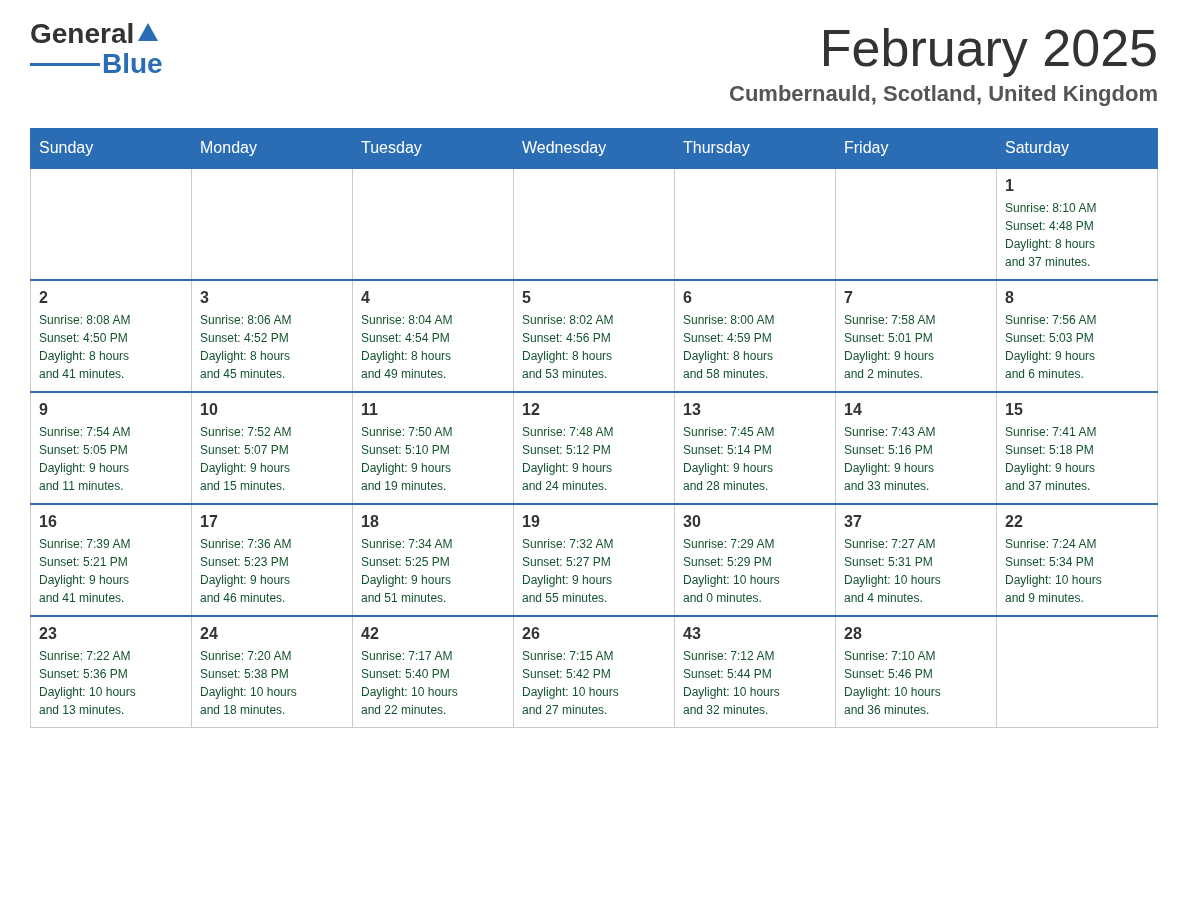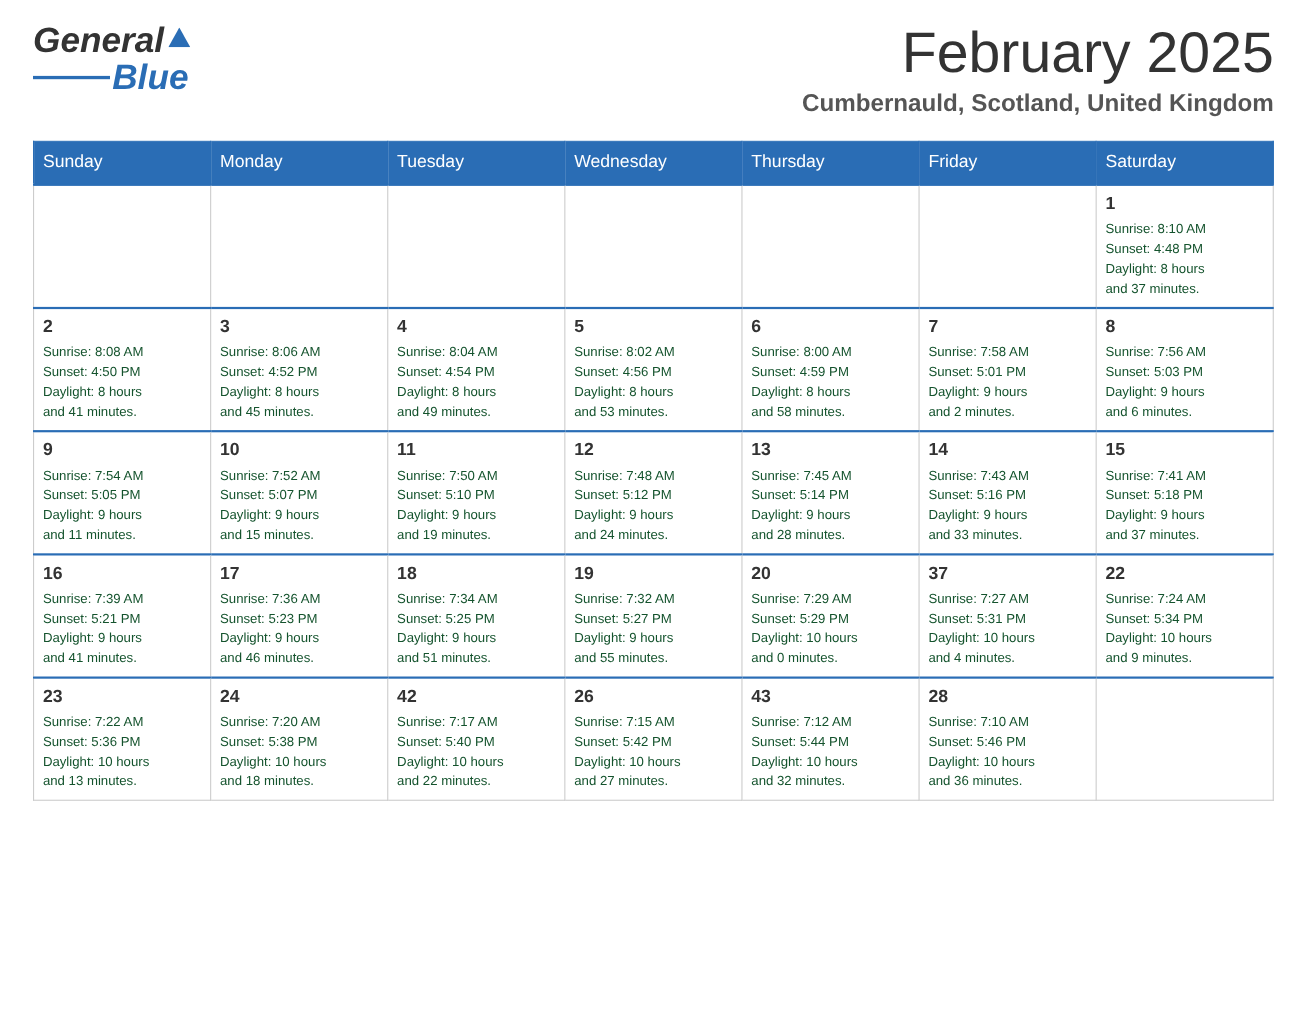--- a/index.html
+++ b/index.html
@@ -15,25 +15,24 @@
       justify-content: space-between;
       align-items: flex-start;
       margin-bottom: 20px;
     }
     .logo {
       display: flex;
       flex-direction: column;
       align-items: flex-start;
     }
     .logo-text {
-      font-size: 32px;
+      font-size: 28px;
       font-weight: bold;
       color: #333;
       line-height: 1;
-      font-style: italic;
     }
     .title-block {
       text-align: right;
     }
     .title-block h1 {
       font-size: 52px;
       font-weight: normal;
       color: #333;
       line-height: 1.1;
     }
@@ -204,21 +203,21 @@
         </td>
         <td>
           <span class="day-num">18</span>
           <div class="day-info">Sunrise: 7:34 AM<br>Sunset: 5:25 PM<br>Daylight: 9 hours<br>and 51 minutes.</div>
         </td>
         <td>
           <span class="day-num">19</span>
           <div class="day-info">Sunrise: 7:32 AM<br>Sunset: 5:27 PM<br>Daylight: 9 hours<br>and 55 minutes.</div>
         </td>
         <td>
-          <span class="day-num">20</span>
+          <span class="day-num">30</span>
           <div class="day-info">Sunrise: 7:29 AM<br>Sunset: 5:29 PM<br>Daylight: 10 hours<br>and 0 minutes.</div>
         </td>
         <td>
           <span class="day-num">37</span>
           <div class="day-info">Sunrise: 7:27 AM<br>Sunset: 5:31 PM<br>Daylight: 10 hours<br>and 4 minutes.</div>
         </td>
         <td>
           <span class="day-num">22</span>
           <div class="day-info">Sunrise: 7:24 AM<br>Sunset: 5:34 PM<br>Daylight: 10 hours<br>and 9 minutes.</div>
         </td>

